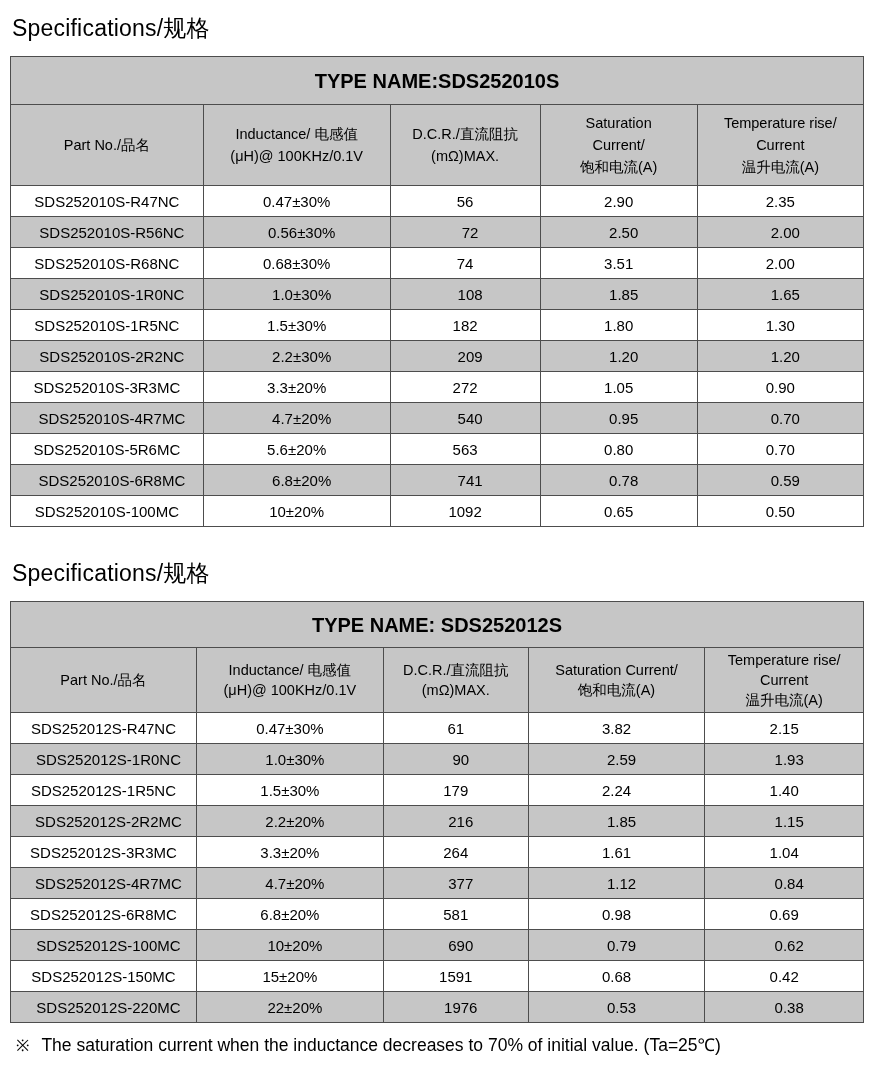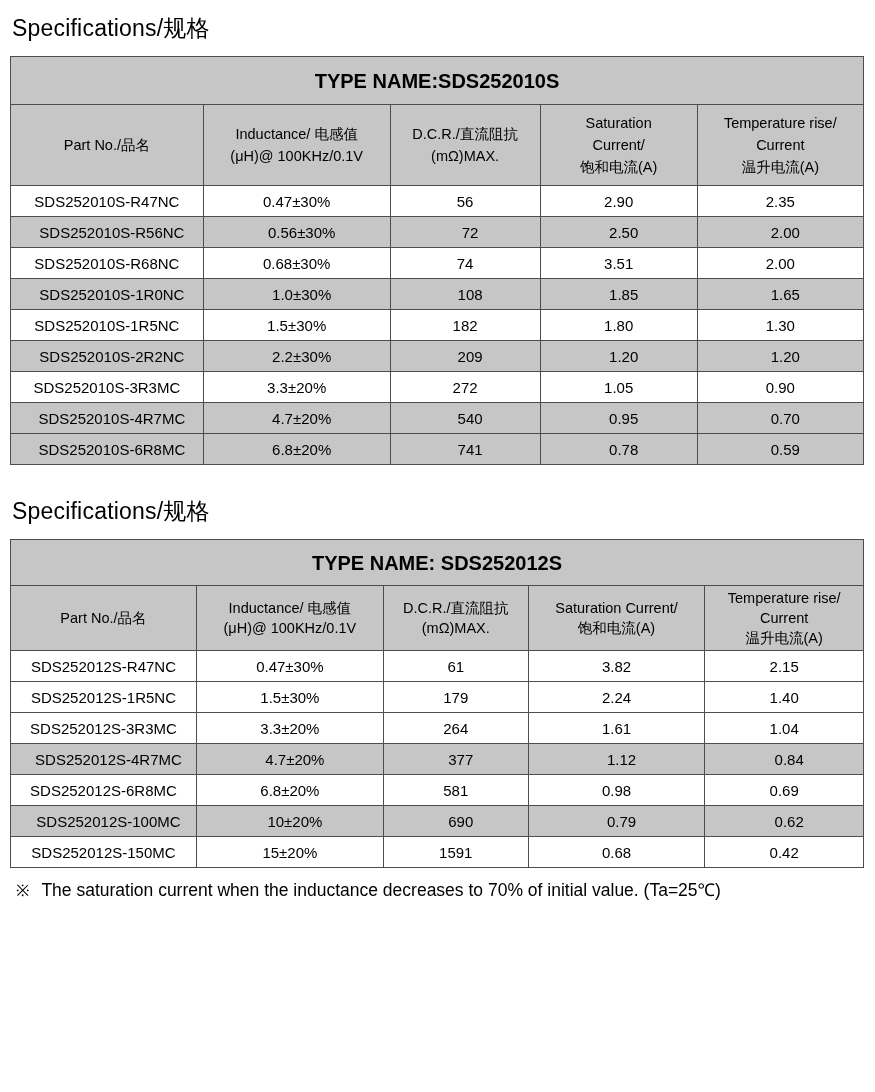--- a/index.html
+++ b/index.html
@@ -143,26 +143,40 @@
             <td>1.05</td>
             <td>0.90</td>
           </tr>
           <tr class="alt">
             <td>SDS252010S-4R7MC</td>
             <td>4.7±20%</td>
             <td>540</td>
             <td>0.95</td>
             <td>0.70</td>
           </tr>
+          <tr>
+            <td>SDS252010S-5R6MC</td>
+            <td>5.6±20%</td>
+            <td>563</td>
+            <td>0.80</td>
+            <td>0.70</td>
+          </tr>
           <tr class="alt">
             <td>SDS252010S-6R8MC</td>
             <td>6.8±20%</td>
             <td>741</td>
             <td>0.78</td>
             <td>0.59</td>
+          </tr>
+          <tr>
+            <td>SDS252010S-100MC</td>
+            <td>10±20%</td>
+            <td>1092</td>
+            <td>0.65</td>
+            <td>0.50</td>
           </tr>
         </tbody>
     </table>
   </div>
 
   <h1 class="heading second">Specifications/规格</h1>
 
   <div class="spec-table small">
     <div class="table-title">TYPE NAME: SDS252012S</div>
     <table class="grid">
@@ -198,27 +212,41 @@
           </tr>
         </thead>
       <tbody>
           <tr>
             <td>SDS252012S-R47NC</td>
             <td>0.47±30%</td>
             <td>61</td>
             <td>3.82</td>
             <td>2.15</td>
           </tr>
+          <tr class="alt">
+            <td>SDS252012S-1R0NC</td>
+            <td>1.0±30%</td>
+            <td>90</td>
+            <td>2.59</td>
+            <td>1.93</td>
+          </tr>
           <tr>
             <td>SDS252012S-1R5NC</td>
             <td>1.5±30%</td>
             <td>179</td>
             <td>2.24</td>
             <td>1.40</td>
           </tr>
+          <tr class="alt">
+            <td>SDS252012S-2R2MC</td>
+            <td>2.2±20%</td>
+            <td>216</td>
+            <td>1.85</td>
+            <td>1.15</td>
+          </tr>
           <tr>
             <td>SDS252012S-3R3MC</td>
             <td>3.3±20%</td>
             <td>264</td>
             <td>1.61</td>
             <td>1.04</td>
           </tr>
           <tr class="alt">
             <td>SDS252012S-4R7MC</td>
             <td>4.7±20%</td>
@@ -240,20 +268,27 @@
             <td>0.79</td>
             <td>0.62</td>
           </tr>
           <tr>
             <td>SDS252012S-150MC</td>
             <td>15±20%</td>
             <td>1591</td>
             <td>0.68</td>
             <td>0.42</td>
           </tr>
+          <tr class="alt">
+            <td>SDS252012S-220MC</td>
+            <td>22±20%</td>
+            <td>1976</td>
+            <td>0.53</td>
+            <td>0.38</td>
+          </tr>
         </tbody>
     </table>
   </div>
 
   <div class="footnote">
     <span class="mark">※</span>
     <span>The saturation current when the inductance decreases to 70% of initial value. (Ta=25℃)</span>
   </div>
 
 </div>

